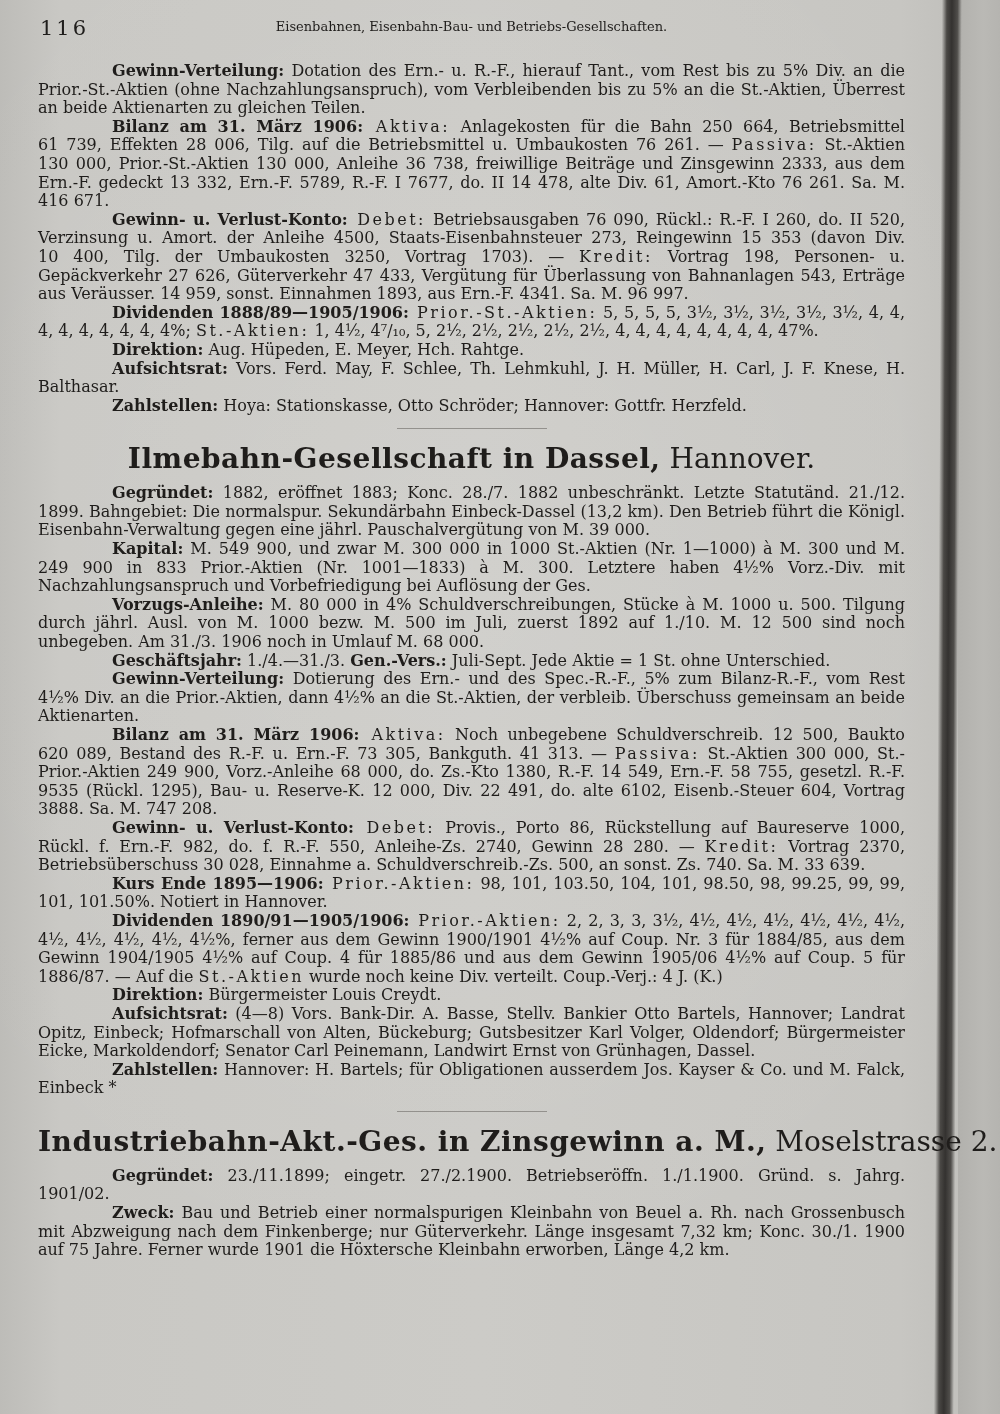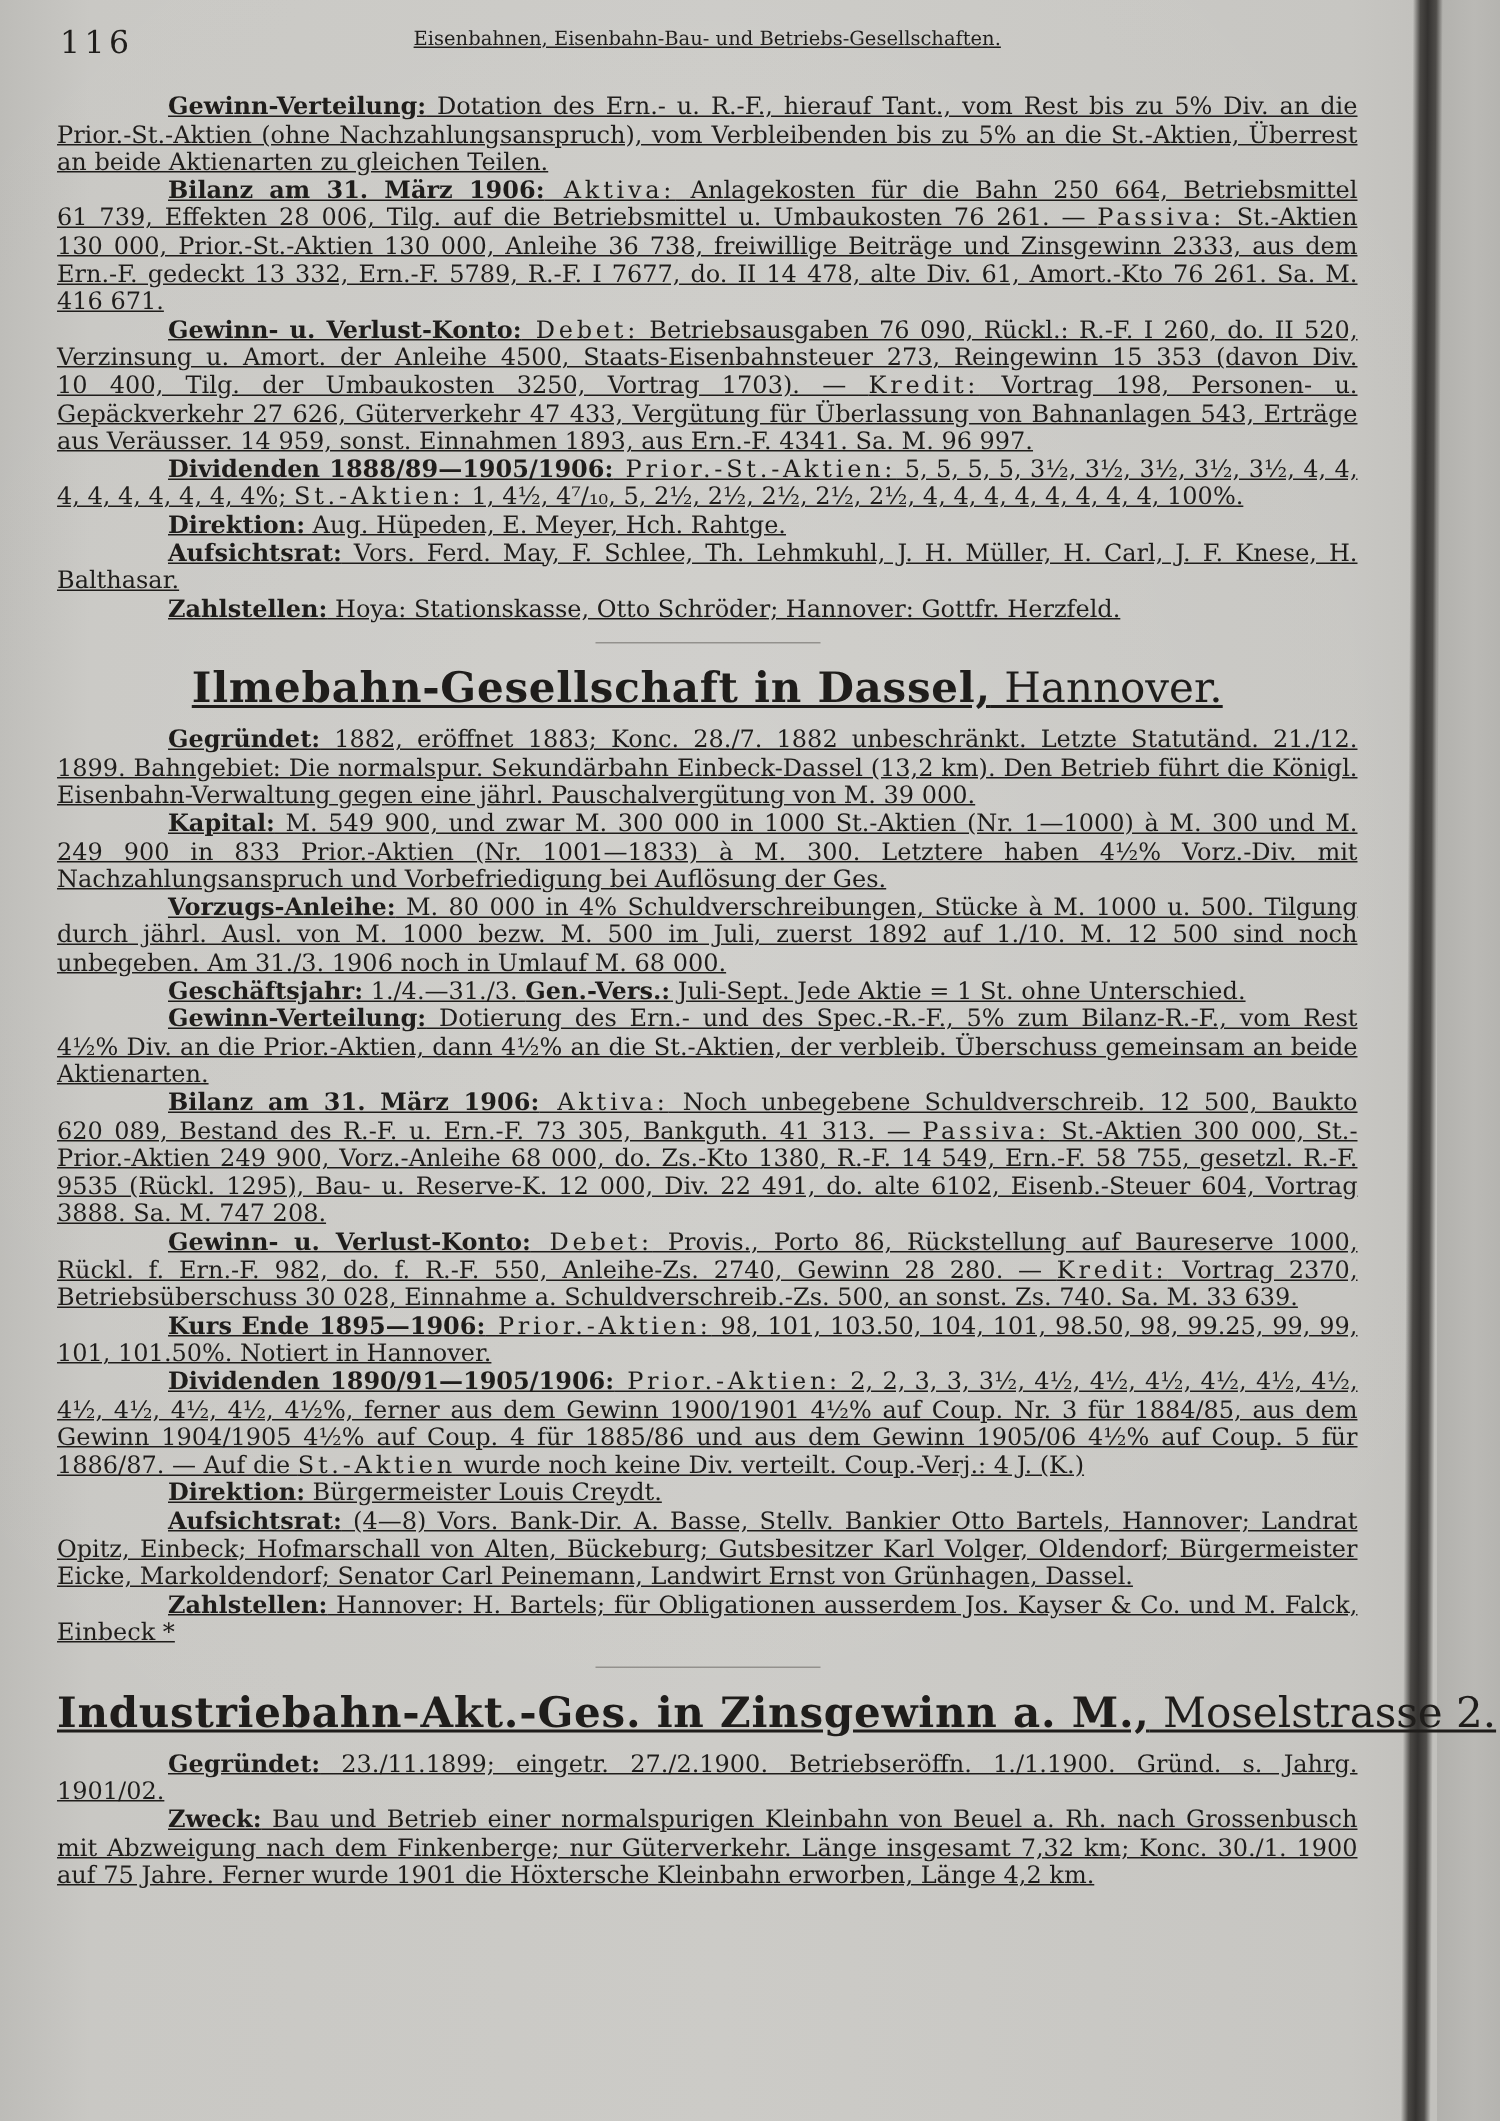--- a/index.html
+++ b/index.html
@@ -21,21 +21,20 @@
   }
   .gutter-shadow{
     position:absolute;top:-10px;bottom:-10px;right:38px;width:20px;
     background:linear-gradient(to right, rgba(40,38,36,0) 0%, #4a4845 25%, #343230 50%, #4f4d4a 78%, rgba(40,38,36,0) 100%);
     transform:rotate(0.33deg);
     transform-origin:top center;
   }
   .content{
     position:relative;
     padding:16px 95px 0 38px;
-    text-decoration:underline;
   }
   .page-header{
     position:relative;
     height:26px;
     margin-bottom:20px;
   }
   .page-number{
     position:absolute;left:2px;top:0;
     font-size:21px;letter-spacing:3px;
   }
@@ -79,21 +78,21 @@
     <div class="page-header">
       <span class="page-number">116</span>
       <div class="running-header">Eisenbahnen, Eisenbahn-Bau- und Betriebs-Gesellschaften.</div>
     </div>
 
     <div class="body-text" id="sections">
         <div>
           <p class="para"><span class="seg-b">Gewinn-Verteilung:</span><span class="seg-t"> Dotation des Ern.- u. R.-F., hierauf Tant., vom Rest bis zu 5% Div. an die Prior.-St.-Aktien (ohne Nachzahlungsanspruch), vom Verbleibenden bis zu 5% an die St.-Aktien, Überrest an beide Aktienarten zu gleichen Teilen.</span></p>
           <p class="para"><span class="seg-b">Bilanz am 31. März 1906:</span><span class="seg-s"> Aktiva:</span><span class="seg-t"> Anlagekosten für die Bahn 250&nbsp;664, Betriebsmittel 61&nbsp;739, Effekten 28&nbsp;006, Tilg. auf die Betriebsmittel u. Umbaukosten 76&nbsp;261. — </span><span class="seg-s">Passiva:</span><span class="seg-t"> St.-Aktien 130&nbsp;000, Prior.-St.-Aktien 130&nbsp;000, Anleihe 36&nbsp;738, freiwillige Beiträge und Zinsgewinn 2333, aus dem Ern.-F. gedeckt 13&nbsp;332, Ern.-F. 5789, R.-F. I 7677, do. II 14&nbsp;478, alte Div. 61, Amort.-Kto 76&nbsp;261.  Sa. M. 416&nbsp;671.</span></p>
           <p class="para"><span class="seg-b">Gewinn- u. Verlust-Konto:</span><span class="seg-s"> Debet:</span><span class="seg-t"> Betriebsausgaben 76&nbsp;090, Rückl.: R.-F. I 260, do. II 520, Verzinsung u. Amort. der Anleihe 4500, Staats-Eisenbahnsteuer 273, Reingewinn 15&nbsp;353 (davon Div. 10&nbsp;400, Tilg. der Umbaukosten 3250, Vortrag 1703). — </span><span class="seg-s">Kredit:</span><span class="seg-t"> Vortrag 198, Personen- u. Gepäckverkehr 27&nbsp;626, Güterverkehr 47&nbsp;433, Vergütung für Überlassung von Bahnanlagen 543, Erträge aus Veräusser. 14&nbsp;959, sonst. Einnahmen 1893, aus Ern.-F. 4341. Sa. M. 96&nbsp;997.</span></p>
-          <p class="para"><span class="seg-b">Dividenden 1888/89—1905/1906:</span><span class="seg-s"> Prior.-St.-Aktien:</span><span class="seg-t"> 5, 5, 5, 5, 3½, 3½, 3½, 3½, 3½, 4, 4, 4, 4, 4, 4, 4, 4, 4%; </span><span class="seg-s">St.-Aktien:</span><span class="seg-t"> 1, 4½, 4⁷/₁₀, 5, 2½, 2½, 2½, 2½, 2½, 4, 4, 4, 4, 4, 4, 4, 4, 100%.</span></p>
+          <p class="para"><span class="seg-b">Dividenden 1888/89—1905/1906:</span><span class="seg-s"> Prior.-St.-Aktien:</span><span class="seg-t"> 5, 5, 5, 5, 3½, 3½, 3½, 3½, 3½, 4, 4, 4, 4, 4, 4, 4, 4, 4%; </span><span class="seg-s">St.-Aktien:</span><span class="seg-t"> 1, 4½, 4⁷/₁₀, 5, 2½, 2½, 2½, 2½, 2½, 4, 4, 4, 4, 4, 4, 4, 4, 47%.</span></p>
           <p class="para"><span class="seg-b">Direktion:</span><span class="seg-t"> Aug. Hüpeden, E. Meyer, Hch. Rahtge.</span></p>
           <p class="para"><span class="seg-b">Aufsichtsrat:</span><span class="seg-t"> Vors. Ferd. May, F. Schlee, Th. Lehmkuhl, J. H. Müller, H. Carl, J. F. Knese, H. Balthasar.</span></p>
           <p class="para"><span class="seg-b">Zahlstellen:</span><span class="seg-t"> Hoya: Stationskasse, Otto Schröder; Hannover: Gottfr. Herzfeld.</span></p>
         </div>
         <hr class="divider">
         <div class="section-heading"><span class="h-main">Ilmebahn-Gesellschaft in Dassel,</span><span class="h-sub"> Hannover.</span></div>
         <div>
           <p class="para"><span class="seg-b">Gegründet:</span><span class="seg-t"> 1882, eröffnet 1883; Konc. 28./7. 1882 unbeschränkt.  Letzte Statutänd. 21./12. 1899. Bahngebiet: Die normalspur. Sekundärbahn Einbeck-Dassel (13,2 km).  Den Betrieb führt die Königl. Eisenbahn-Verwaltung gegen eine jährl. Pauschalvergütung von M. 39&nbsp;000.</span></p>
           <p class="para"><span class="seg-b">Kapital:</span><span class="seg-t"> M. 549&nbsp;900, und zwar M. 300&nbsp;000 in 1000 St.-Aktien (Nr. 1—1000) à M. 300 und M. 249&nbsp;900 in 833 Prior.-Aktien (Nr. 1001—1833) à M. 300.  Letztere haben 4½% Vorz.-Div. mit Nachzahlungsanspruch und Vorbefriedigung bei Auflösung der Ges.</span></p>
           <p class="para"><span class="seg-b">Vorzugs-Anleihe:</span><span class="seg-t"> M. 80&nbsp;000 in 4% Schuldverschreibungen, Stücke à M. 1000 u. 500.  Tilgung durch jährl. Ausl. von M. 1000 bezw. M. 500 im Juli, zuerst 1892 auf 1./10.  M. 12&nbsp;500 sind noch unbegeben.  Am 31./3. 1906 noch in Umlauf M. 68&nbsp;000.</span></p>

